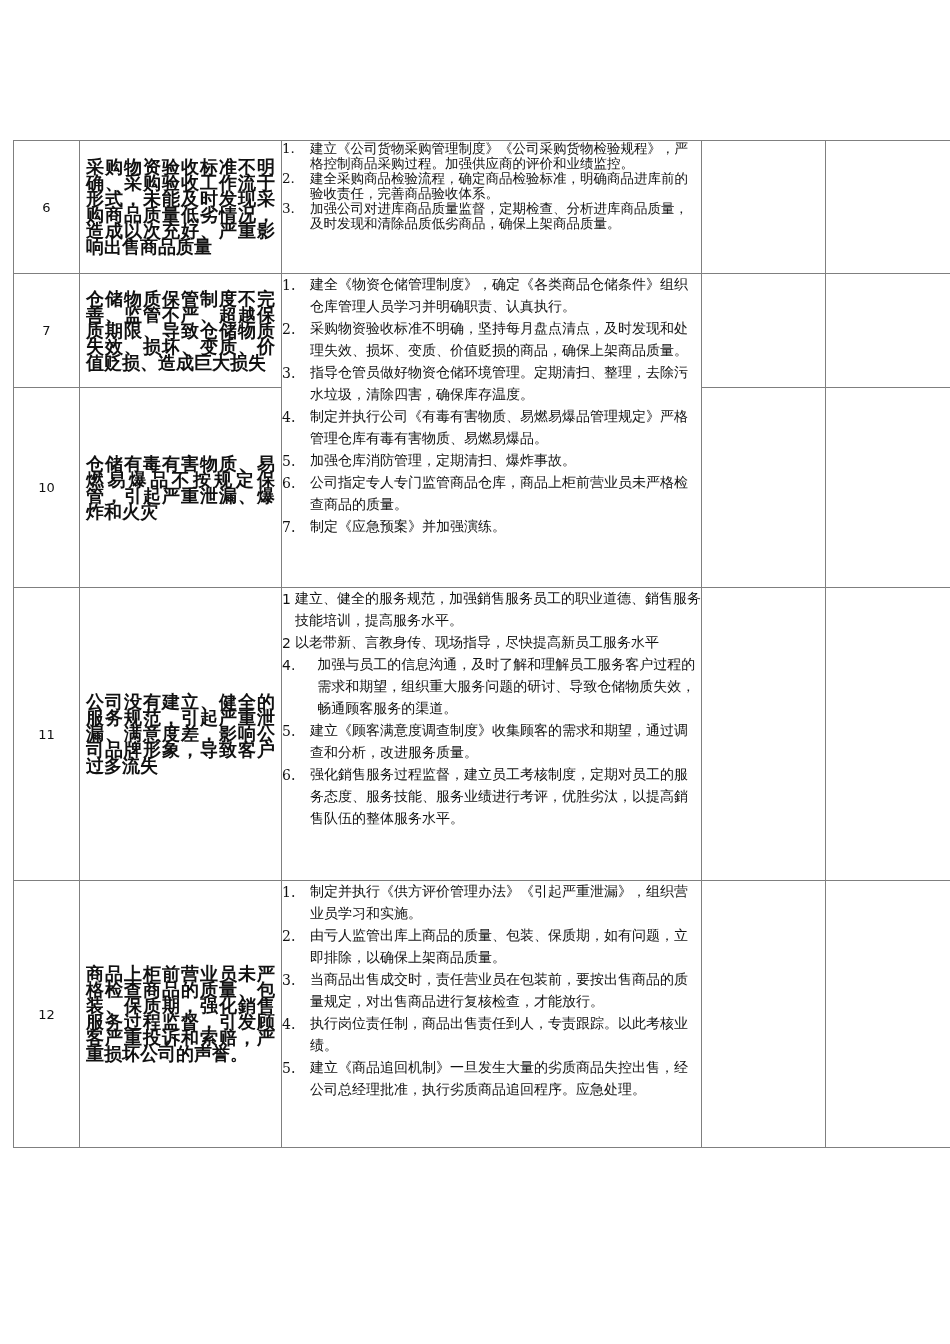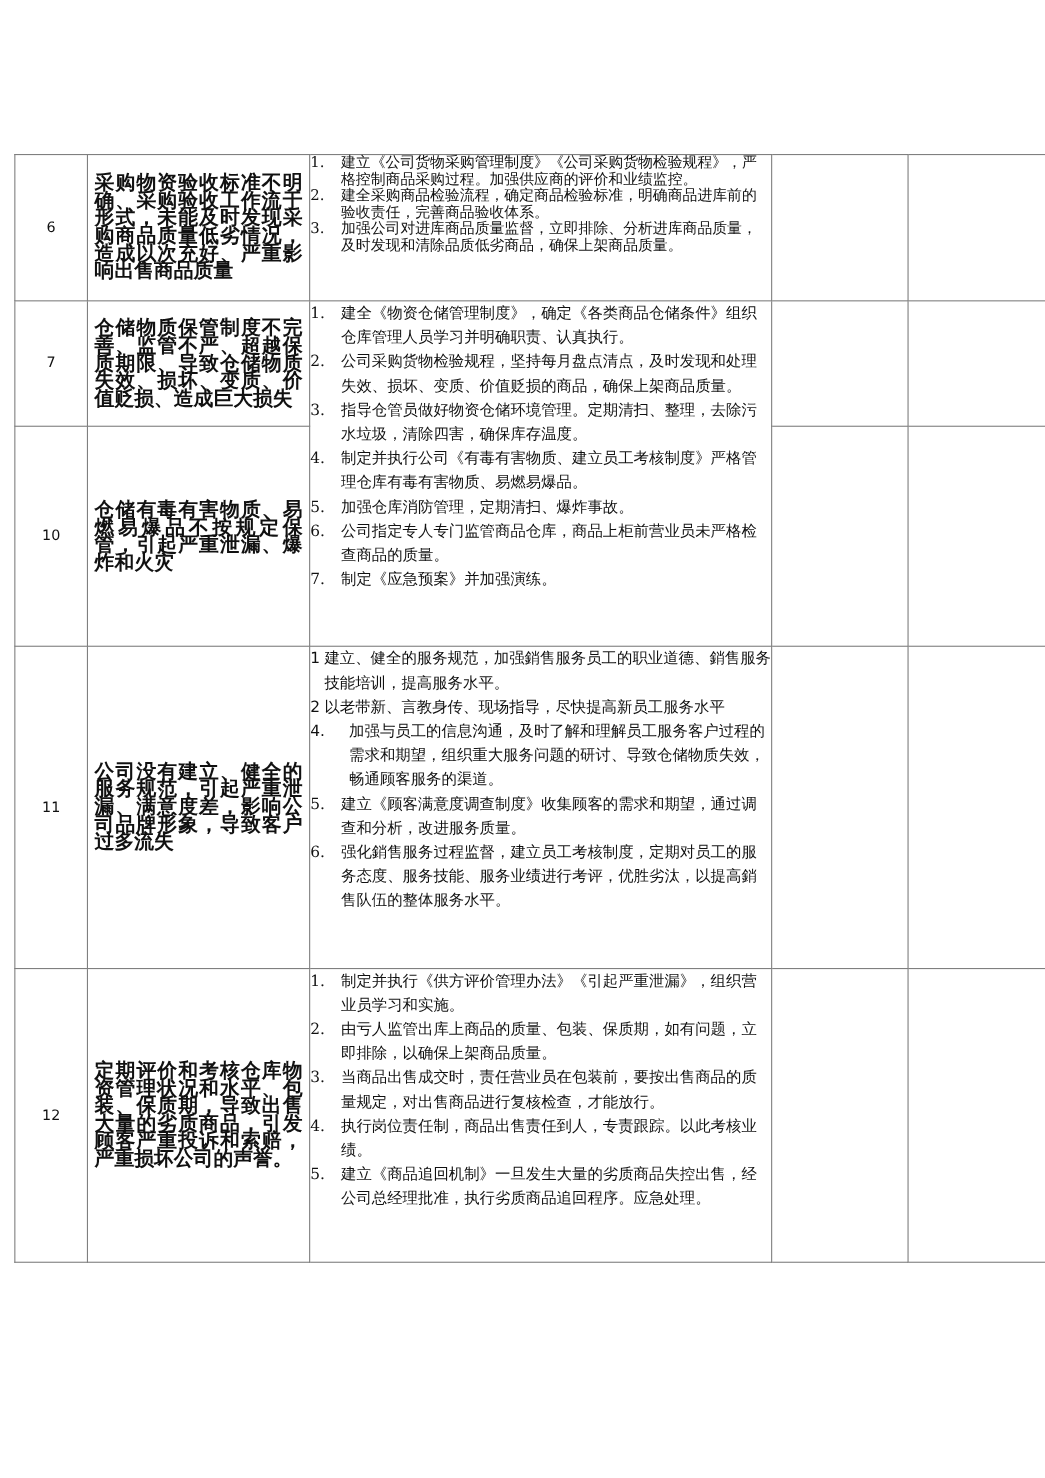--- a/index.html
+++ b/index.html
@@ -14,21 +14,21 @@
   td.c-risk { width: 200px; padding: 0 6px 0 6px !important; font-family: "DejaVu Sans", "Liberation Sans", sans-serif;
               font-weight: bold; font-size: 18px; line-height: 16px; text-align: justify; }
   td.c-meas { width: 418px; vertical-align: top !important; font-size: 13.5px; }
   td.c-e1 { width: 122px; }
   td.c-e2 { width: 122px; border-left: 1.5px solid #333 !important; }
   td.c-e1.inner-top, td.c-e2.inner-top { border-top: 1.5px solid #333; }
   .risk-text { display: block; }
   ol.m { margin: 0; padding: 0; list-style: none; }
   ol.m li { display: flex; }
   ol.m li .n { flex: 0 0 auto; }
-  ol.m li .t { flex: 1 1 auto; }
+  ol.m li .t { flex: 1 1 auto; font-family: Liberation Serif, serif; }
   
   .m6 { padding: 0 6px 0 5px; line-height: 15px; font-size: 13.5px; }
   .m6 li .n { width: 28px; }
   
   .m7 { padding: 3px 6px 0 15px; line-height: 22px; font-size: 14px; }
   .m7 li .n { width: 28px; }
   
   .m11 { padding: 2px 6px 0 6px; line-height: 22px; font-size: 14px; }
   .m11 li .n { width: auto; padding-right: 4px; }
   .m11 li.deep .n { width: 28px; padding-right: 0; }
@@ -61,50 +61,50 @@
         <li>
                 <span class="n">1.</span>
                 <span class="t">建立《公司货物采购管理制度》《公司采购货物检验规程》，严格控制商品采购过程。加强供应商的评价和业绩监控。</span>
               </li>
         <li>
                 <span class="n">2.</span>
                 <span class="t">建全采购商品检验流程，确定商品检验标准，明确商品进库前的验收责任，完善商品验收体系。</span>
               </li>
         <li>
                 <span class="n">3.</span>
-                <span class="t">加强公司对进库商品质量监督，立即排除、分析进库商品质量，及时发现和清除品质低劣商品，确保上架商品质量。</span>
+                <span class="t">加强公司对进库商品质量监督，定期检查、分析进库商品质量，及时发现和清除品质低劣商品，确保上架商品质量。</span>
               </li>
       </ol>
     </td>
     <td class="c-e1"></td>
     <td class="c-e2"></td>
   </tr>
 
   <tr style="height:114px">
     <td class="c-num">7</td>
     <td class="c-risk">
       <span class="risk-text">仓储物质保管制度不完善、监管不严、超越保质期限、导致仓储物质失效、损坏、变质、价值贬损、造成巨大损失</span>
     </td>
     <td class="c-meas" rowspan="2">
       <ol class="m m7">
         <li>
                 <span class="n">1.</span>
                 <span class="t">建全《物资仓储管理制度》，确定《各类商品仓储条件》组织仓库管理人员学习并明确职责、认真执行。</span>
               </li>
         <li>
                 <span class="n">2.</span>
-                <span class="t">公司采购货物检验规程，坚持每月盘点清点，及时发现和处理失效、损坏、变质、价值贬损的商品，确保上架商品质量。</span>
+                <span class="t">采购物资验收标准不明确，坚持每月盘点清点，及时发现和处理失效、损坏、变质、价值贬损的商品，确保上架商品质量。</span>
               </li>
         <li>
                 <span class="n">3.</span>
                 <span class="t">指导仓管员做好物资仓储环境管理。定期清扫、整理，去除污水垃圾，清除四害，确保库存温度。</span>
               </li>
         <li>
                 <span class="n">4.</span>
-                <span class="t">制定并执行公司《有毒有害物质、建立员工考核制度》严格管理仓库有毒有害物质、易燃易爆品。</span>
+                <span class="t">制定并执行公司《有毒有害物质、易燃易爆品管理规定》严格管理仓库有毒有害物质、易燃易爆品。</span>
               </li>
         <li>
                 <span class="n">5.</span>
                 <span class="t">加强仓库消防管理，定期清扫、爆炸事故。</span>
               </li>
         <li>
                 <span class="n">6.</span>
                 <span class="t">公司指定专人专门监管商品仓库，商品上柜前营业员未严格检查商品的质量。</span>
               </li>
         <li>
@@ -155,21 +155,21 @@
               </li>
       </ol>
     </td>
     <td class="c-e1"></td>
     <td class="c-e2"></td>
   </tr>
 
   <tr style="height:267px">
     <td class="c-num">12</td>
     <td class="c-risk">
-      <span class="risk-text">定期评价和考核仓库物资管理状况和水平、包装、保质期，导致出售大量的劣质商品，引发顾客严重投诉和索赔，严重损坏公司的声誉。</span>
+      <span class="risk-text">商品上柜前营业员未严格检查商品的质量、包装、保质期，强化銷售服务过程监督，引发顾客严重投诉和索赔，严重损坏公司的声誉。</span>
     </td>
     <td class="c-meas">
       <ol class="m m12">
         <li>
                 <span class="n">1.</span>
                 <span class="t">制定并执行《供方评价管理办法》《引起严重泄漏》，组织营业员学习和实施。</span>
               </li>
         <li>
                 <span class="n">2.</span>
                 <span class="t">由亏人监管出库上商品的质量、包装、保质期，如有问题，立即排除，以确保上架商品质量。</span>

